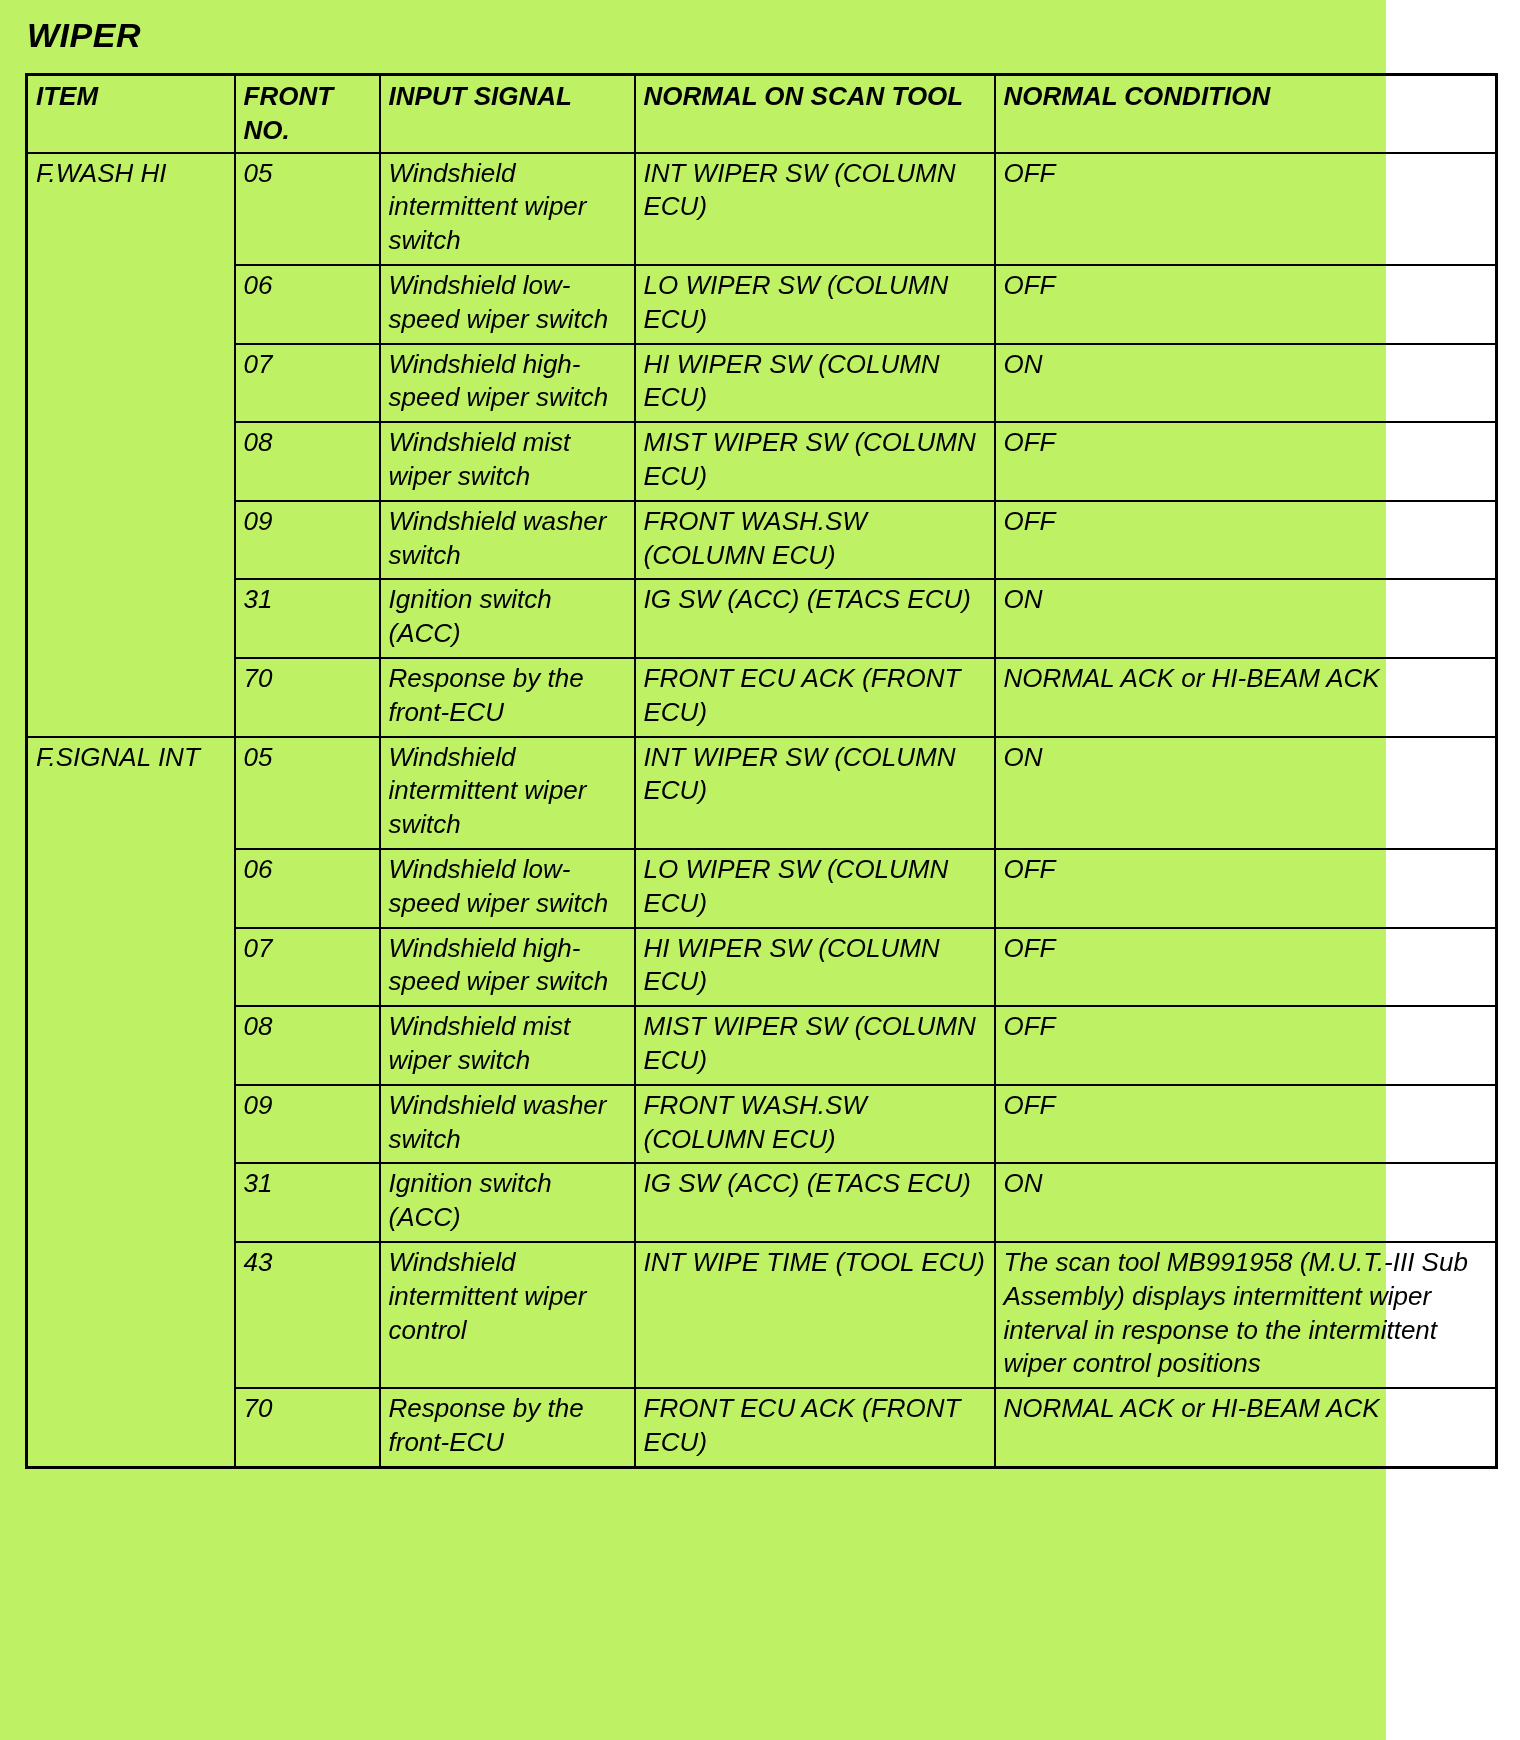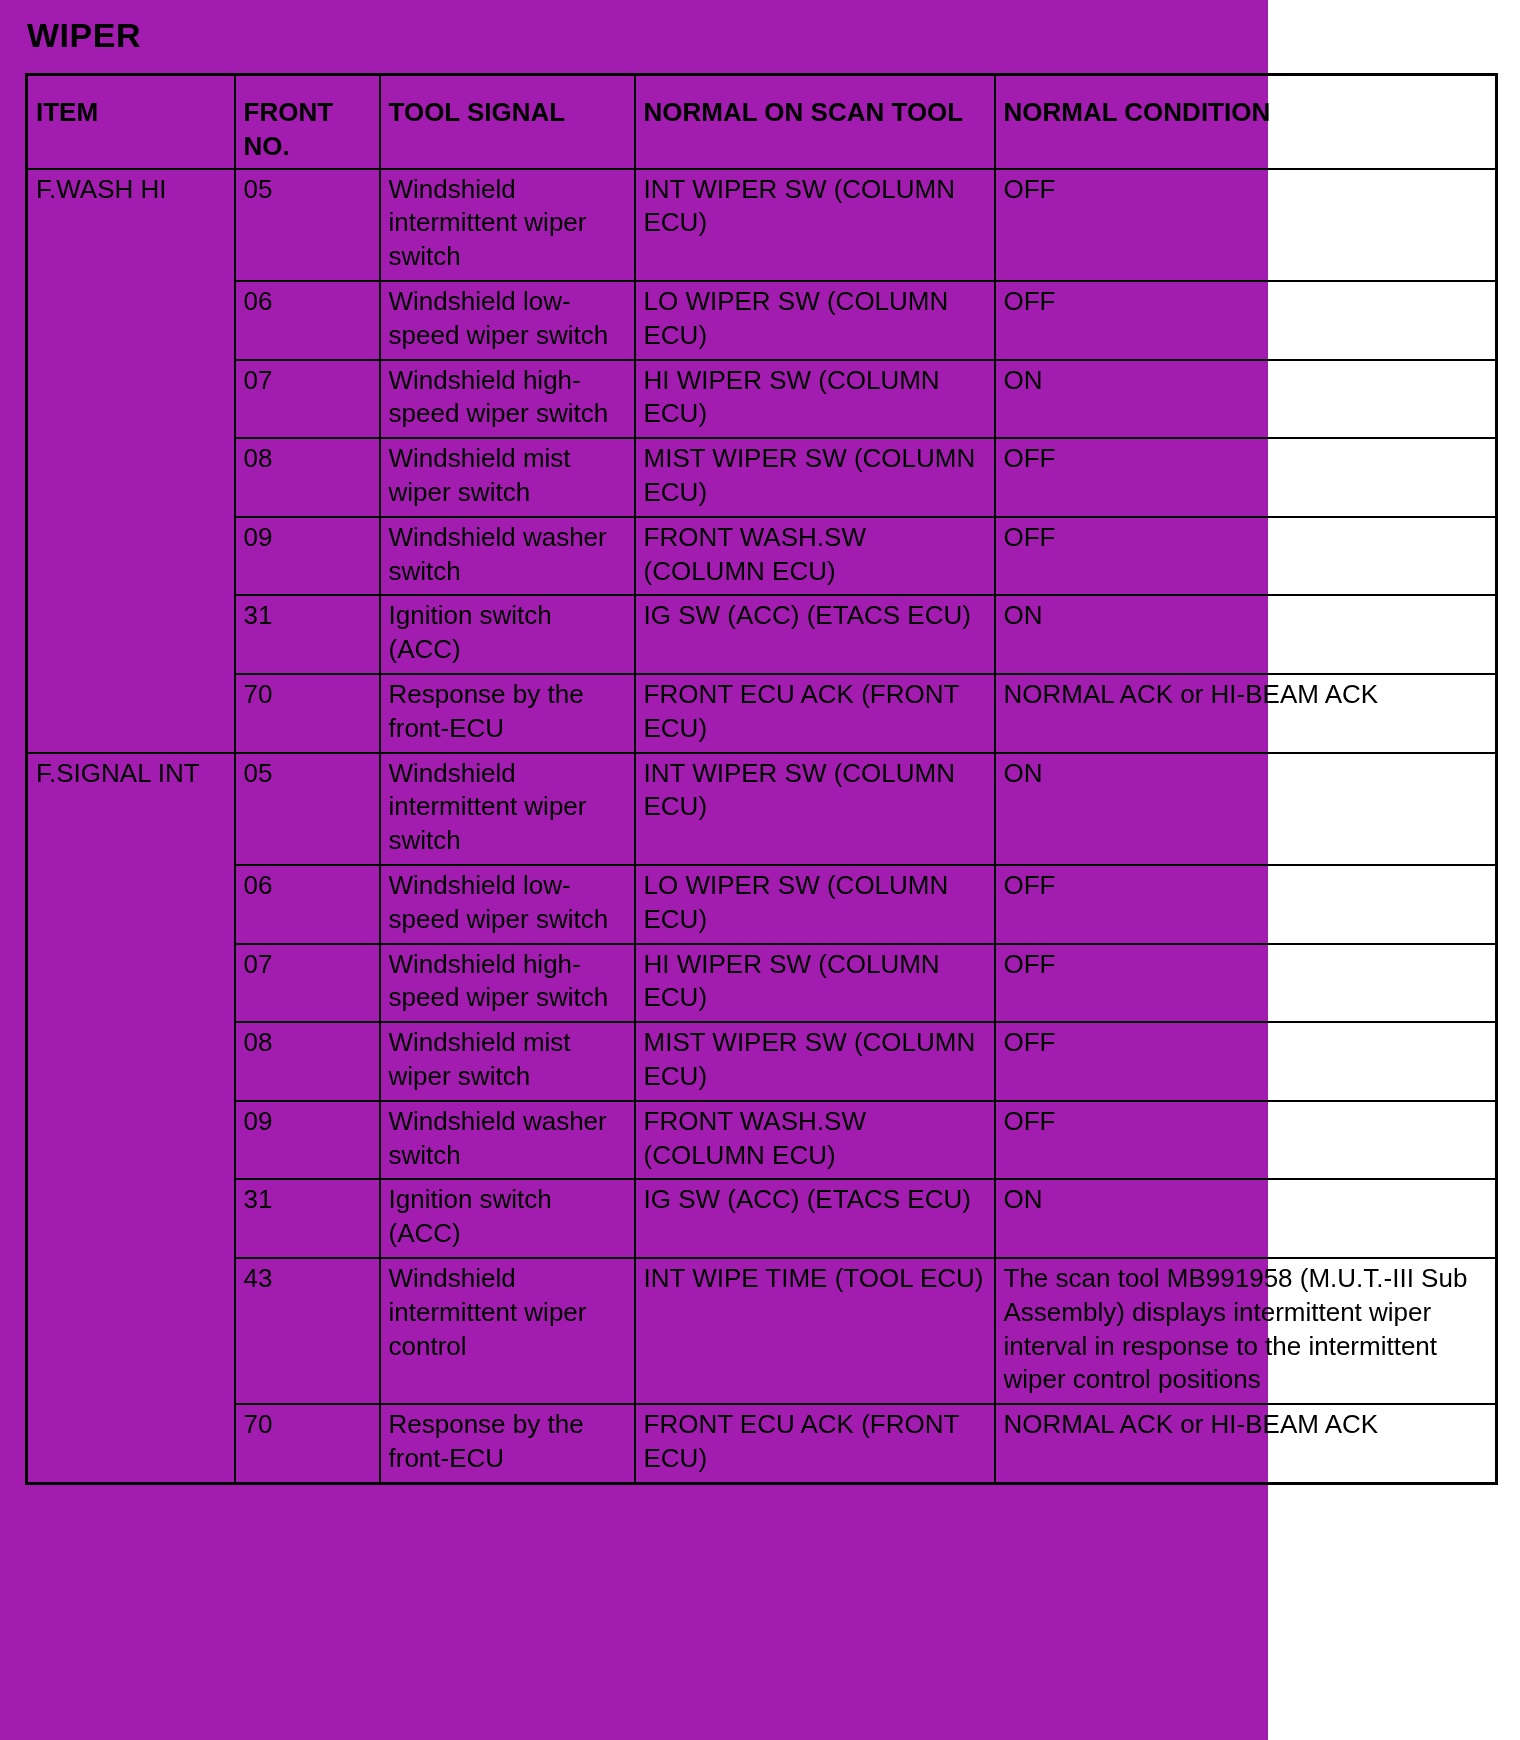--- a/index.html
+++ b/index.html
@@ -3,25 +3,26 @@
 <meta charset="utf-8">
 <style>
   html, body {
     margin: 0;
     padding: 0;
     background: #ffffff;
     font-family: "Liberation Sans", "DejaVu Sans", sans-serif;
     color: #000000;
   }
   .page {
-    width: 1268px;
+    width: 1386px;
     min-height: 1740px;
     box-sizing: border-box;
     padding: 10px 25px 20px 25px;
-    background: #a21caf;
+    background: #bef264;
+    font-style: italic;
   }
   .page-title {
     font-size: 34px;
     font-weight: bold;
     letter-spacing: 0.5px;
     margin: 6px 0 18px 2px;
   }
   table.signal-table {
     border-collapse: collapse;
     table-layout: fixed;
@@ -34,21 +35,21 @@
     vertical-align: top;
     text-align: left;
     padding: 3px 8px 6px 8px;
     font-size: 26px;
     line-height: 1.3;
     word-wrap: break-word;
     overflow-wrap: break-word;
   }
   table.signal-table th {
     font-weight: bold;
-    padding-top: 20px;
+    padding-top: 4px;
     padding-bottom: 4px;
   }
 </style>
 </head>
 <body>
 
 <div class="page">
 
   <h1 class="page-title">WIPER</h1>
 
@@ -57,21 +58,21 @@
       <col style="width:208px">
       <col style="width:145px">
       <col style="width:255px">
       <col style="width:360px">
       <col style="width:502px">
     </colgroup>
     <thead>
       <tr>
         <th>ITEM</th>
         <th>FRONT NO.</th>
-        <th>TOOL SIGNAL</th>
+        <th>INPUT SIGNAL</th>
         <th>NORMAL ON SCAN TOOL</th>
         <th>NORMAL CONDITION</th>
       </tr>
     </thead>
     <tbody>
         <tr>
           <td rowspan="7">F.WASH HI</td>
           <td>05</td>
           <td>Windshield intermittent wiper switch</td>
           <td>INT WIPER SW (COLUMN ECU)</td>

